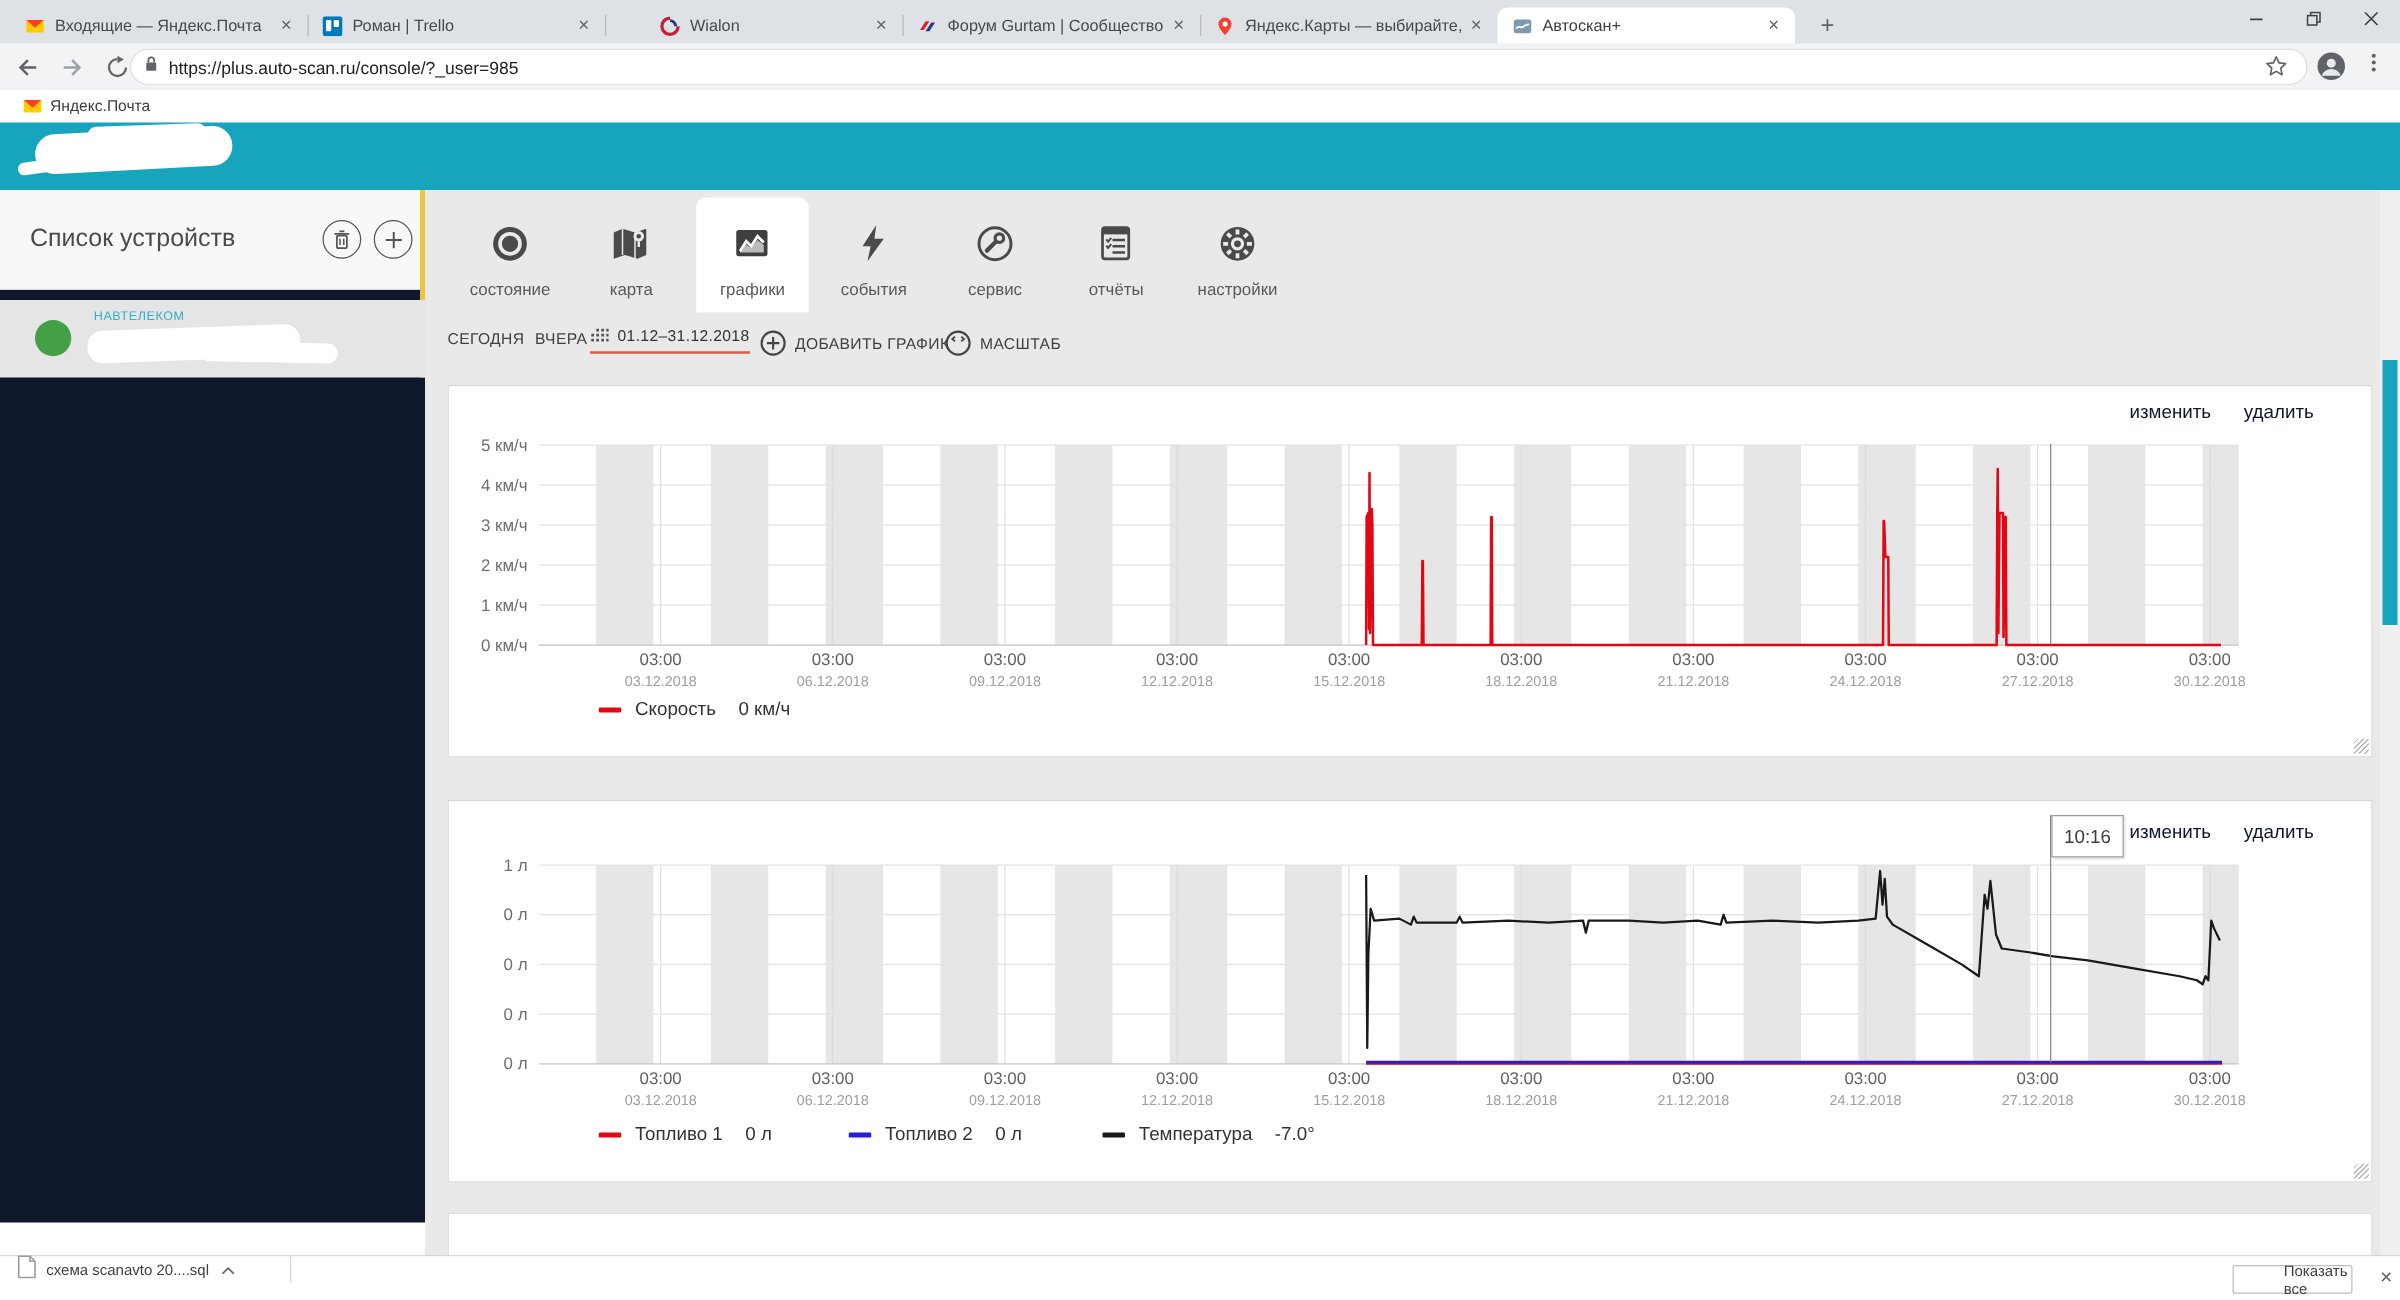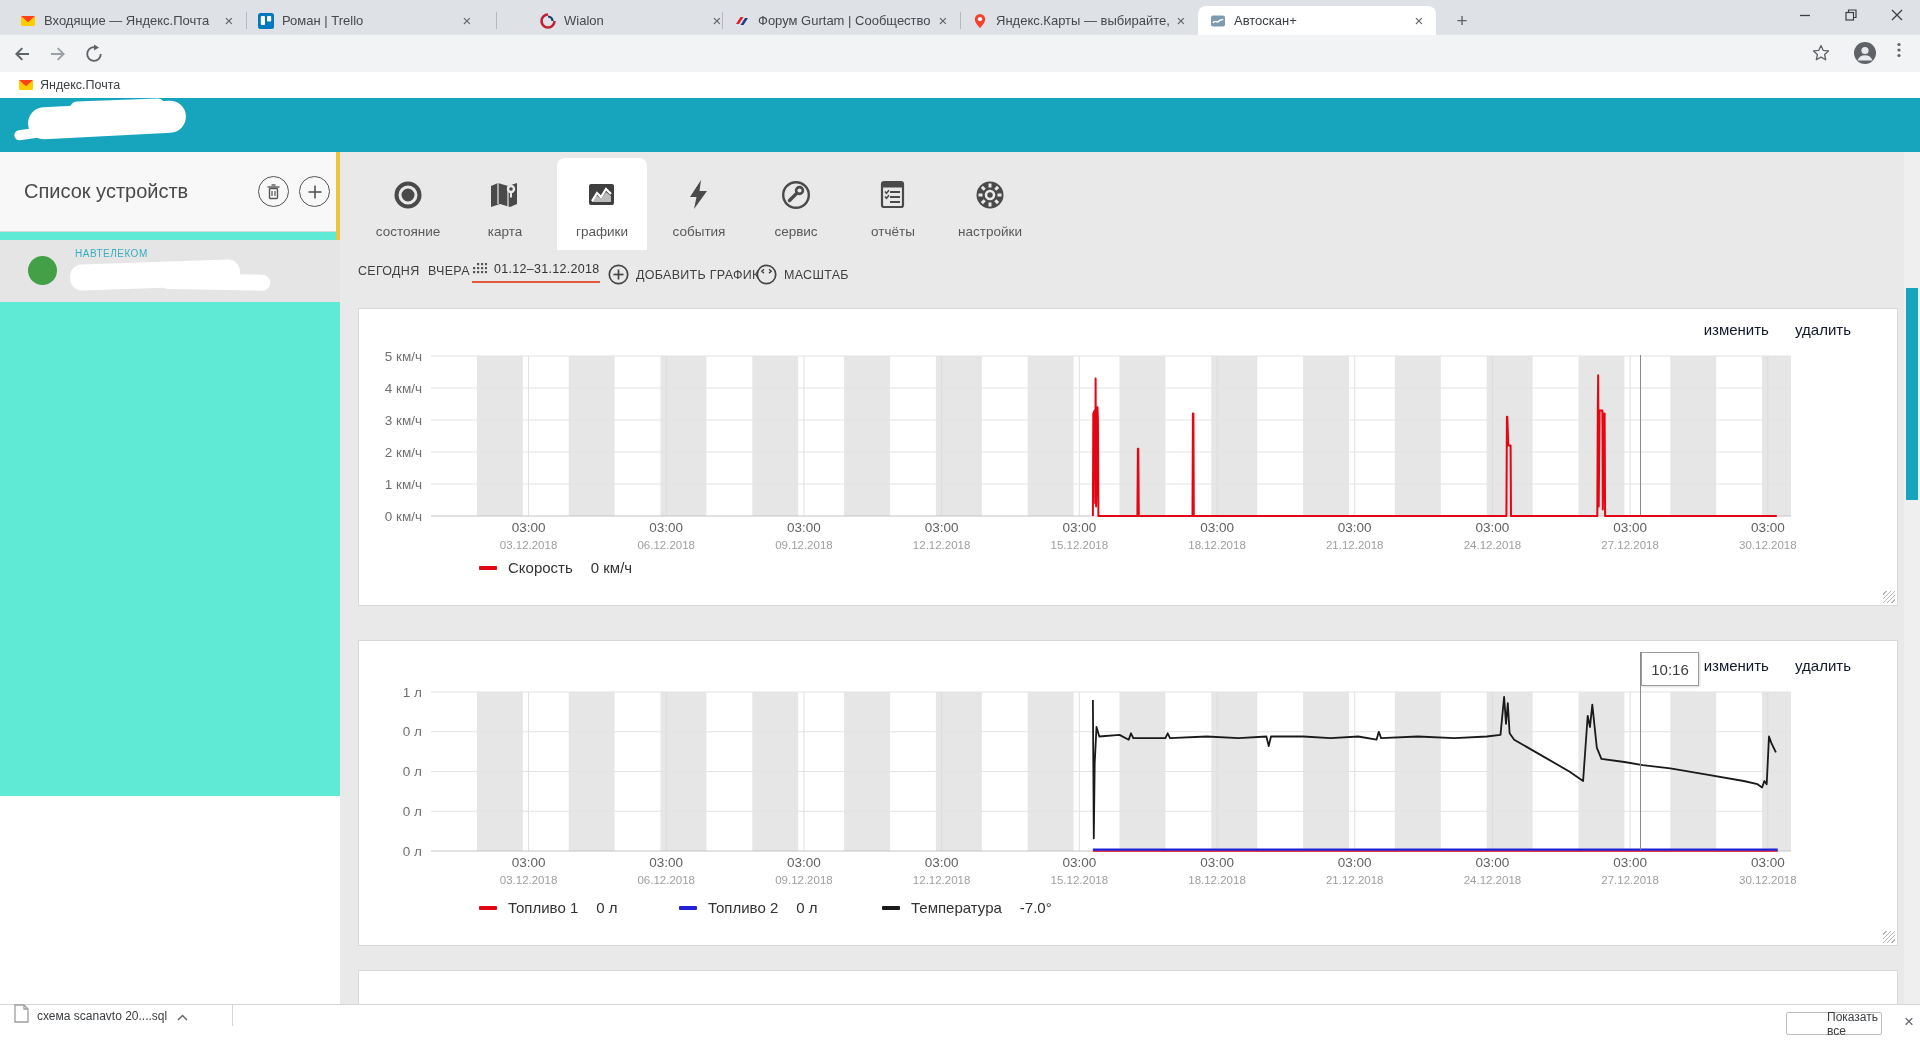--- a/index.html
+++ b/index.html
@@ -42,21 +42,21 @@
   #events-title { color:#fff; font-size:21px; margin-left:26px; }
   #profile-zone { position:absolute; left:1688px; top:104px; width:150px; color:#fff; }
   #profile-links { position:absolute; top:34px; left:0; width:160px; font-size:13.5px; white-space:nowrap; }
   #profile-links a { color:#fff; text-decoration:underline; }
   #help-box { position:absolute; left:1845px; top:101px; width:56px; height:51px; background:#fff;
     display:flex; align-items:center; justify-content:center; }
   #help-circle { width:38px; height:38px; border-radius:50%; background:#16a5bc; color:#fff; font-size:23px;
     font-weight:bold; display:flex; align-items:center; justify-content:center; }
 
   
-  #sidebar { position:absolute; left:0; top:152px; width:340px; height:644px; background:#5eead4; }
+  #sidebar { position:absolute; left:0; top:152px; width:340px; height:826px; background:#0f172a; }
   #sidebar-head { position:absolute; left:0; top:0; width:340px; height:80px; background:#f8f8f8;
     border-bottom:1px solid #d9d9d9; display:flex; align-items:center; }
   #sidebar-title { font-size:20px; color:#4a4a4a; margin-left:24px; flex:1; }
   .circle-btn { width:31px; height:31px; border:1.6px solid #555; border-radius:50%; margin-right:10px;
     display:flex; align-items:center; justify-content:center; }
   #yellow-stripe { position:absolute; left:336px; top:0; width:5px; height:150px; background:#eec33f; }
   #device-item { position:absolute; left:0; top:88px; width:340px; height:62px; background:#e5e5e5; }
   #device-dot { position:absolute; left:28px; top:16px; width:29px; height:29px; border-radius:50%; background:#43a047; }
   #device-vendor { position:absolute; left:75px; top:8px; font-size:10px; letter-spacing:.5px; color:#35aec2; }
   #device-name-blob { position:absolute; left:70px; top:22px; width:170px; height:26px; background:#fff;
@@ -131,21 +131,21 @@
         <div class="tab" style="left: 246px;">
           <div class="sep"></div>
           <span class="fav"><svg width="16" height="16" viewBox="0 0 16 16">
               <rect width="16" height="16" rx="2.5" fill="#0079bf"></rect>
               <rect x="2.8" y="3" width="4.2" height="9" rx="1" fill="#fff"></rect>
               <rect x="9" y="3" width="4.2" height="5.5" rx="1" fill="#fff"></rect>
             </svg></span>
           <span class="t-title">Роман | Trello</span>
           <span class="t-close">×</span>
         </div>
-        <div class="tab" style="left: 496px; padding-left: 44px;">
+        <div class="tab" style="left: 484px; padding-left: 44px;">
           <div class="sep"></div>
           <span class="fav"><svg width="16" height="16" viewBox="0 0 16 16">
               <path d="M8,1.5 A6.5,6.5 0 1 0 14.5,8" fill="none" stroke="#c22033" stroke-width="2.6"></path>
               <path d="M8,3.5 A4.5,4.5 0 0 1 12.5,8" fill="none" stroke="#1b3e6f" stroke-width="2.2"></path>
             </svg></span>
           <span class="t-title">Wialon</span>
           <span class="t-close">×</span>
         </div>
         <div class="tab" style="left: 722px;">
           <div class="sep"></div>
@@ -205,20 +205,29 @@
       <svg width="20" height="20" viewBox="0 0 20 20">
           <path d="M3,9 H13.2 l-4.2,-4.2 1.4,-1.4 L17,10 l-6.6,6.6 -1.4,-1.4 L13.2,11 H3 z" fill="#9aa0a6"></path>
         </svg>
     </div>
     <div class="navbtn">
       <svg width="20" height="20" viewBox="0 0 20 20">
           <path d="M10,3.2 A6.8,6.8 0 1 0 16.8,10" fill="none" stroke="#5f6368" stroke-width="1.8"></path>
           <polygon points="10,0.5 10,6.5 15,3.5" fill="#5f6368"></polygon>
         </svg>
     </div>
+  </div>
+  <div id="addressbar">
+    <span>
+      <svg width="12" height="14" viewBox="0 0 12 14">
+          <rect x="2" y="6" width="8" height="6.5" rx="1" fill="#5f6368"></rect>
+          <path d="M3.7,6 V4.2 a2.3,2.3 0 0 1 4.6,0 V6" fill="none" stroke="#5f6368" stroke-width="1.4"></path>
+        </svg>
+    </span>
+    <span id="url-text">https://plus.auto-scan.ru/console/?_user=985</span>
   </div>
   <div id="star-btn">
     <svg width="18" height="18" viewBox="0 0 18 18">
         <polygon points="9,1.5 11.2,6.3 16.5,6.9 12.6,10.5 13.7,15.8 9,13.1 4.3,15.8 5.4,10.5 1.5,6.9 6.8,6.3" fill="none" stroke="#5f6368" stroke-width="1.3" stroke-linejoin="round"></polygon>
       </svg>
   </div>
   <div id="avatar-btn">
     <svg width="24" height="24" viewBox="0 0 24 24">
         <circle cx="12" cy="12" r="11" fill="#5f6368"></circle>
         <circle cx="12" cy="9.5" r="3.6" fill="#e8eaed"></circle>

